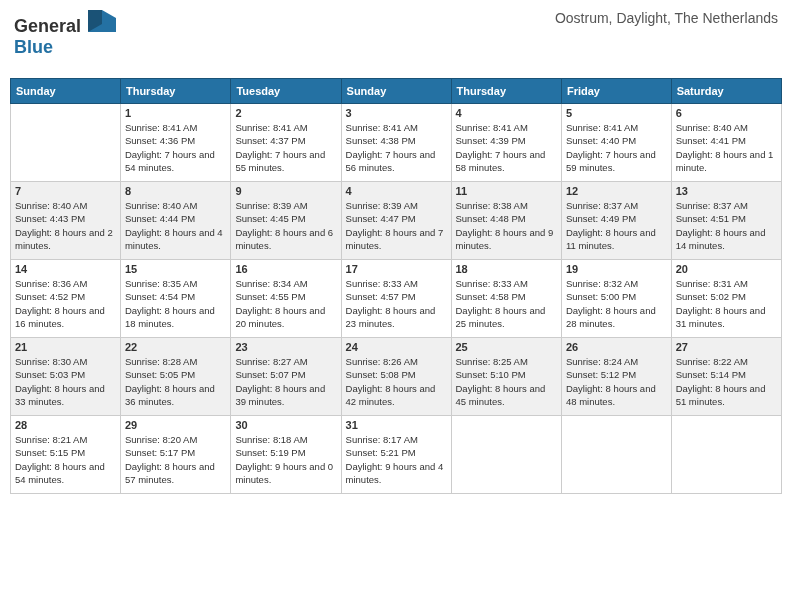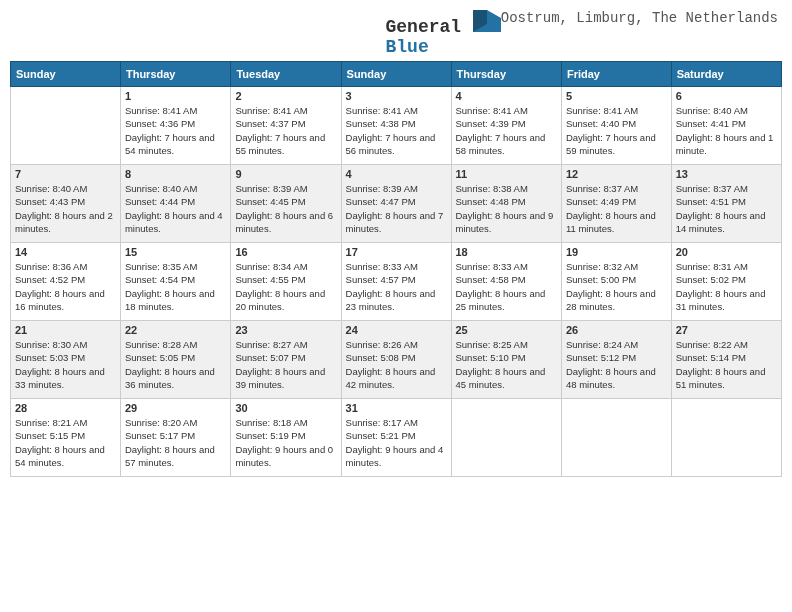--- a/index.html
+++ b/index.html
@@ -5,25 +5,24 @@
     * { box-sizing: border-box; margin: 0; padding: 0; }
     body {
       font-family: Arial, sans-serif;
       background: #fff;
       width: 792px;
       min-height: 612px;
       padding: 10px;
     }
     .header {
       display: flex;
-      justify-content: flex-end;
+      justify-content: space-between;
       align-items: flex-start;
-      margin-bottom: 4px;
+      margin-bottom: 20px;
       padding: 0 4px;
-      font-family: Liberation Mono, monospace;
     }
     .logo {
       display: flex;
       align-items: center;
     }
     .logo-text-general {
       font-size: 18px;
       font-weight: bold;
       color: #333;
     }
@@ -102,21 +101,21 @@
       <span class="logo-text-general">General</span>
       <svg class="logo-icon" viewBox="0 0 28 22" xmlns="http://www.w3.org/2000/svg">
         <polygon points="0,22 28,22 28,8 14,0" fill="#2471a3"></polygon>
         <polygon points="0,22 14,14 14,0 0,0" fill="#1a5276"></polygon>
       </svg>
       <br>
       <span class="logo-text-blue">Blue</span>
     </div>
   </div>
   <div class="title-section">
-    <div class="location">Oostrum, Limburg, The Netherlands</div>
+    <div class="location">Oostrum, Daylight, The Netherlands</div>
   </div>
 </div>
 
 <table class="calendar">
   <thead>
     <tr>
     <th>Sunday</th>
         <th>Thursday</th>
         <th>Tuesday</th>
         <th>Sunday</th>

